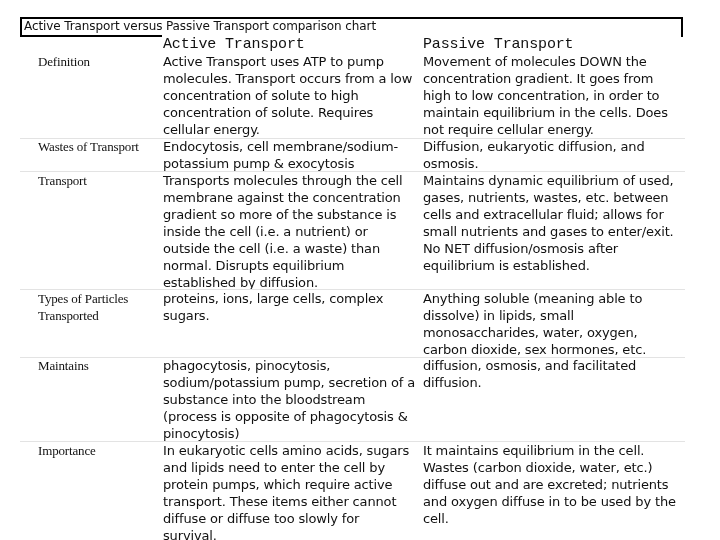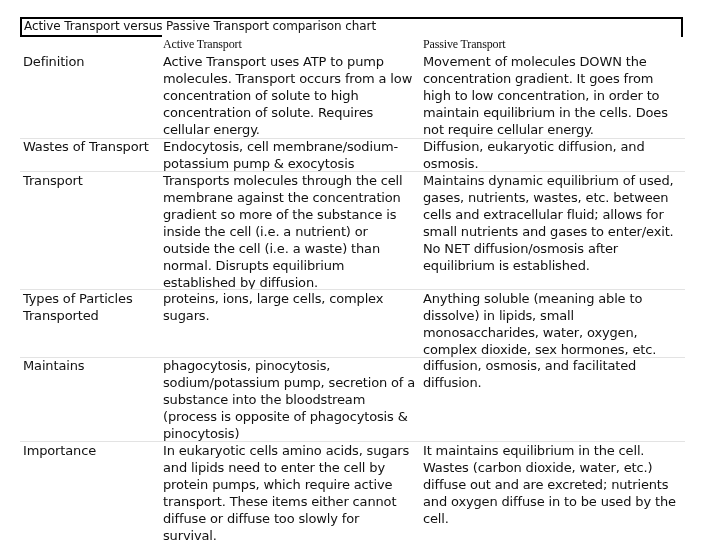--- a/index.html
+++ b/index.html
@@ -58,26 +58,26 @@
       background: #e3e3e3;
     }
     .cell {
       position: absolute;
       top: 0;
       line-height: 17px;
       font-size: 13px;
       letter-spacing: -0.15px;
       white-space: pre-line;
     }
-    .c-label { left: 3px; width: 138px; }
+    .c-label { left: 18px; width: 138px; font-family: Liberation Serif, serif; }
     .c-active { left: 143px; width: 258px; }
     .c-passive { left: 403px; width: 262px; }
     .header-row .cell {
-      font-family: Liberation Serif, serif;
-      font-size: 12px;
+      font-family: Liberation Mono, monospace;
+      font-size: 15px;
     }
   </style>
 </head>
 <body>
 
 <div>
 
   <div class="title-frame"></div>
   <div class="title-cell"></div>
   <div class="title-text">Active Transport versus Passive Transport comparison chart</div>
@@ -131,21 +131,21 @@
   <div class="row-sep" style="top:289px;"></div>
 
   <div class="row" style="top:290px;">
     <div class="cell c-label">Types of Particles
 Transported</div>
     <div class="cell c-active">proteins, ions, large cells, complex
 sugars.</div>
     <div class="cell c-passive">Anything soluble (meaning able to
 dissolve) in lipids, small
 monosaccharides, water, oxygen,
-complex dioxide, sex hormones, etc.</div>
+carbon dioxide, sex hormones, etc.</div>
   </div>
   <div class="row-sep" style="top:357px;"></div>
 
   <div class="row" style="top:357px;">
     <div class="cell c-label">Maintains</div>
     <div class="cell c-active">phagocytosis, pinocytosis,
 sodium/potassium pump, secretion of a
 substance into the bloodstream
 (process is opposite of phagocytosis &amp;
 pinocytosis)</div>

